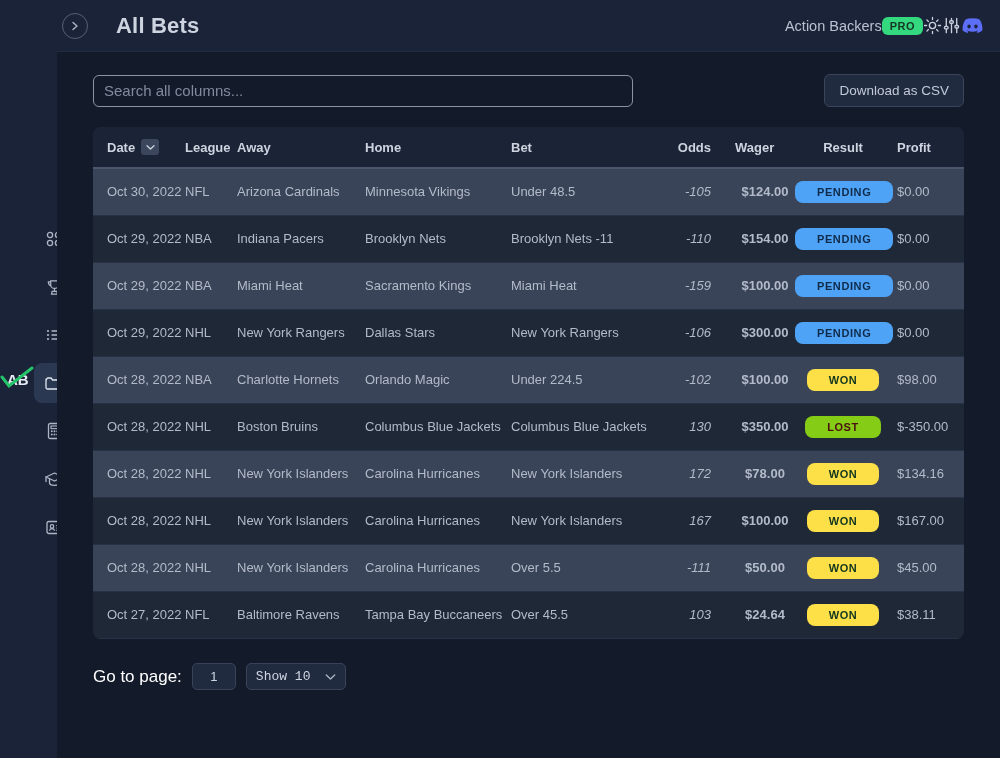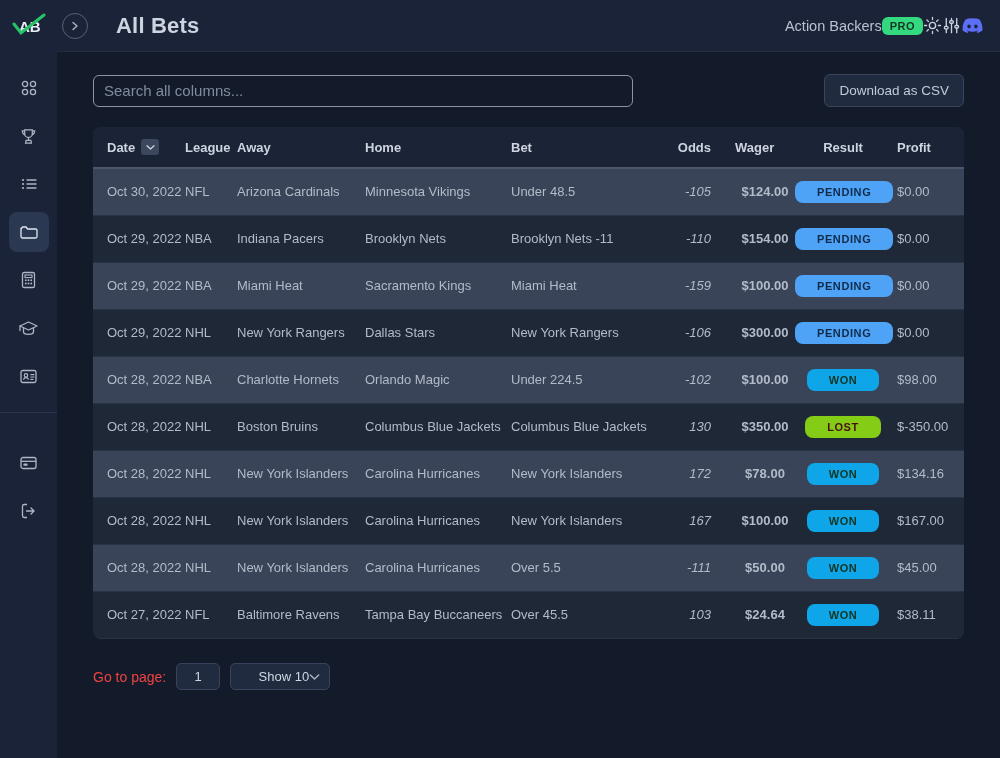--- a/index.html
+++ b/index.html
@@ -8,21 +8,21 @@
     background: #131a2a;
     font-family: "Liberation Sans", sans-serif;
     overflow: hidden;
   }
   #app { position: relative; width: 1000px; height: 758px; display: flex; }
 
   
   .sidebar {
     width: 57px; height: 758px;
     background: #1b2338;
-    display: flex; flex-direction: column; align-items: center;
+    display: flex; flex-direction: row; align-items: center;
     flex: 0 0 57px;
   }
   .logo-box { height: 52px; width: 100%; display: flex; align-items: center; justify-content: center; }
   .logo-mark { position: relative; width: 34px; height: 26px; }
   .nav-group { margin-top: 16px; width: 100%; display: flex; flex-direction: column; align-items: center; }
   .nav-item {
     width: 40px; height: 40px; margin-bottom: 8px;
     display: flex; align-items: center; justify-content: center;
     border-radius: 8px; cursor: pointer;
   }
@@ -102,49 +102,49 @@
   .c-wager { width: 66px; text-align: center; padding-left: 14px; font-weight: bold; }
   .c-result { width: 90px; text-align: center; }
   .c-profit { width: 78px; text-align: left; padding-left: 6px; margin-left: 28px; }
 
   .pill {
     display: inline-block; min-width: 62px; text-align: center;
     font-size: 11px; font-weight: bold; letter-spacing: .6px;
     padding: 5px 22px; border-radius: 8px;
   }
   .pill.pending { background: #4fa3f7; color: #0f2b49; }
-  .pill.won { background: #0ea5e9; color: #10351f; }
+  .pill.won { background: #fde047; color: #10351f; }
   .pill.lost { background: #84cc16; color: #4a1010; }
 
   
   .footer {
     display: flex; align-items: center; justify-content: space-between;
     padding: 14px 0 0 0; height: 62px;
   }
   .foot-left { display: flex; align-items: center; gap: 9px; }
   .showing { font-size: 13px; color: #aab2c2; margin-right: 5px; }
   .showing b { color: #e2e7ef; }
   .pg-btn {
     width: 26px; height: 26px; border-radius: 5px;
     background: #222c42; border: 1px solid #38425a; color: #c6cdda;
     font-size: 13px; display: flex; align-items: center; justify-content: center;
     cursor: pointer; font-family: "Liberation Sans", sans-serif;
   }
   .foot-right { display: flex; align-items: center; gap: 10px; }
-  .goto-label { font-size: 14px; color: #ef4444; }
+  .goto-label { font-size: 17px; color: #ffffff; }
   .goto-input {
     width: 44px; height: 27px; border-radius: 5px; text-align: center;
     background: #212b40; border: 1px solid #38425a; color: #cfd6e2; font-size: 13px;
     font-family: "Liberation Sans", sans-serif;
   }
   .show-select {
     width: 100px; height: 27px; border-radius: 5px;
     background: #212b40; border: 1px solid #38425a; color: #cfd6e2; font-size: 13px;
-    display: flex; align-items: center; justify-content: flex-end;
-    padding: 0 9px; cursor: pointer;
+    display: flex; align-items: center; justify-content: space-between;
+    padding: 0 9px; cursor: pointer; font-family: Liberation Mono, monospace;
   }
 </style>
 </head>
 <body>
 
 <div id="app">
 
   <nav class="sidebar">
     <div class="logo-box">
       <svg class="logo-mark" width="34" height="26" viewBox="0 0 34 26">

